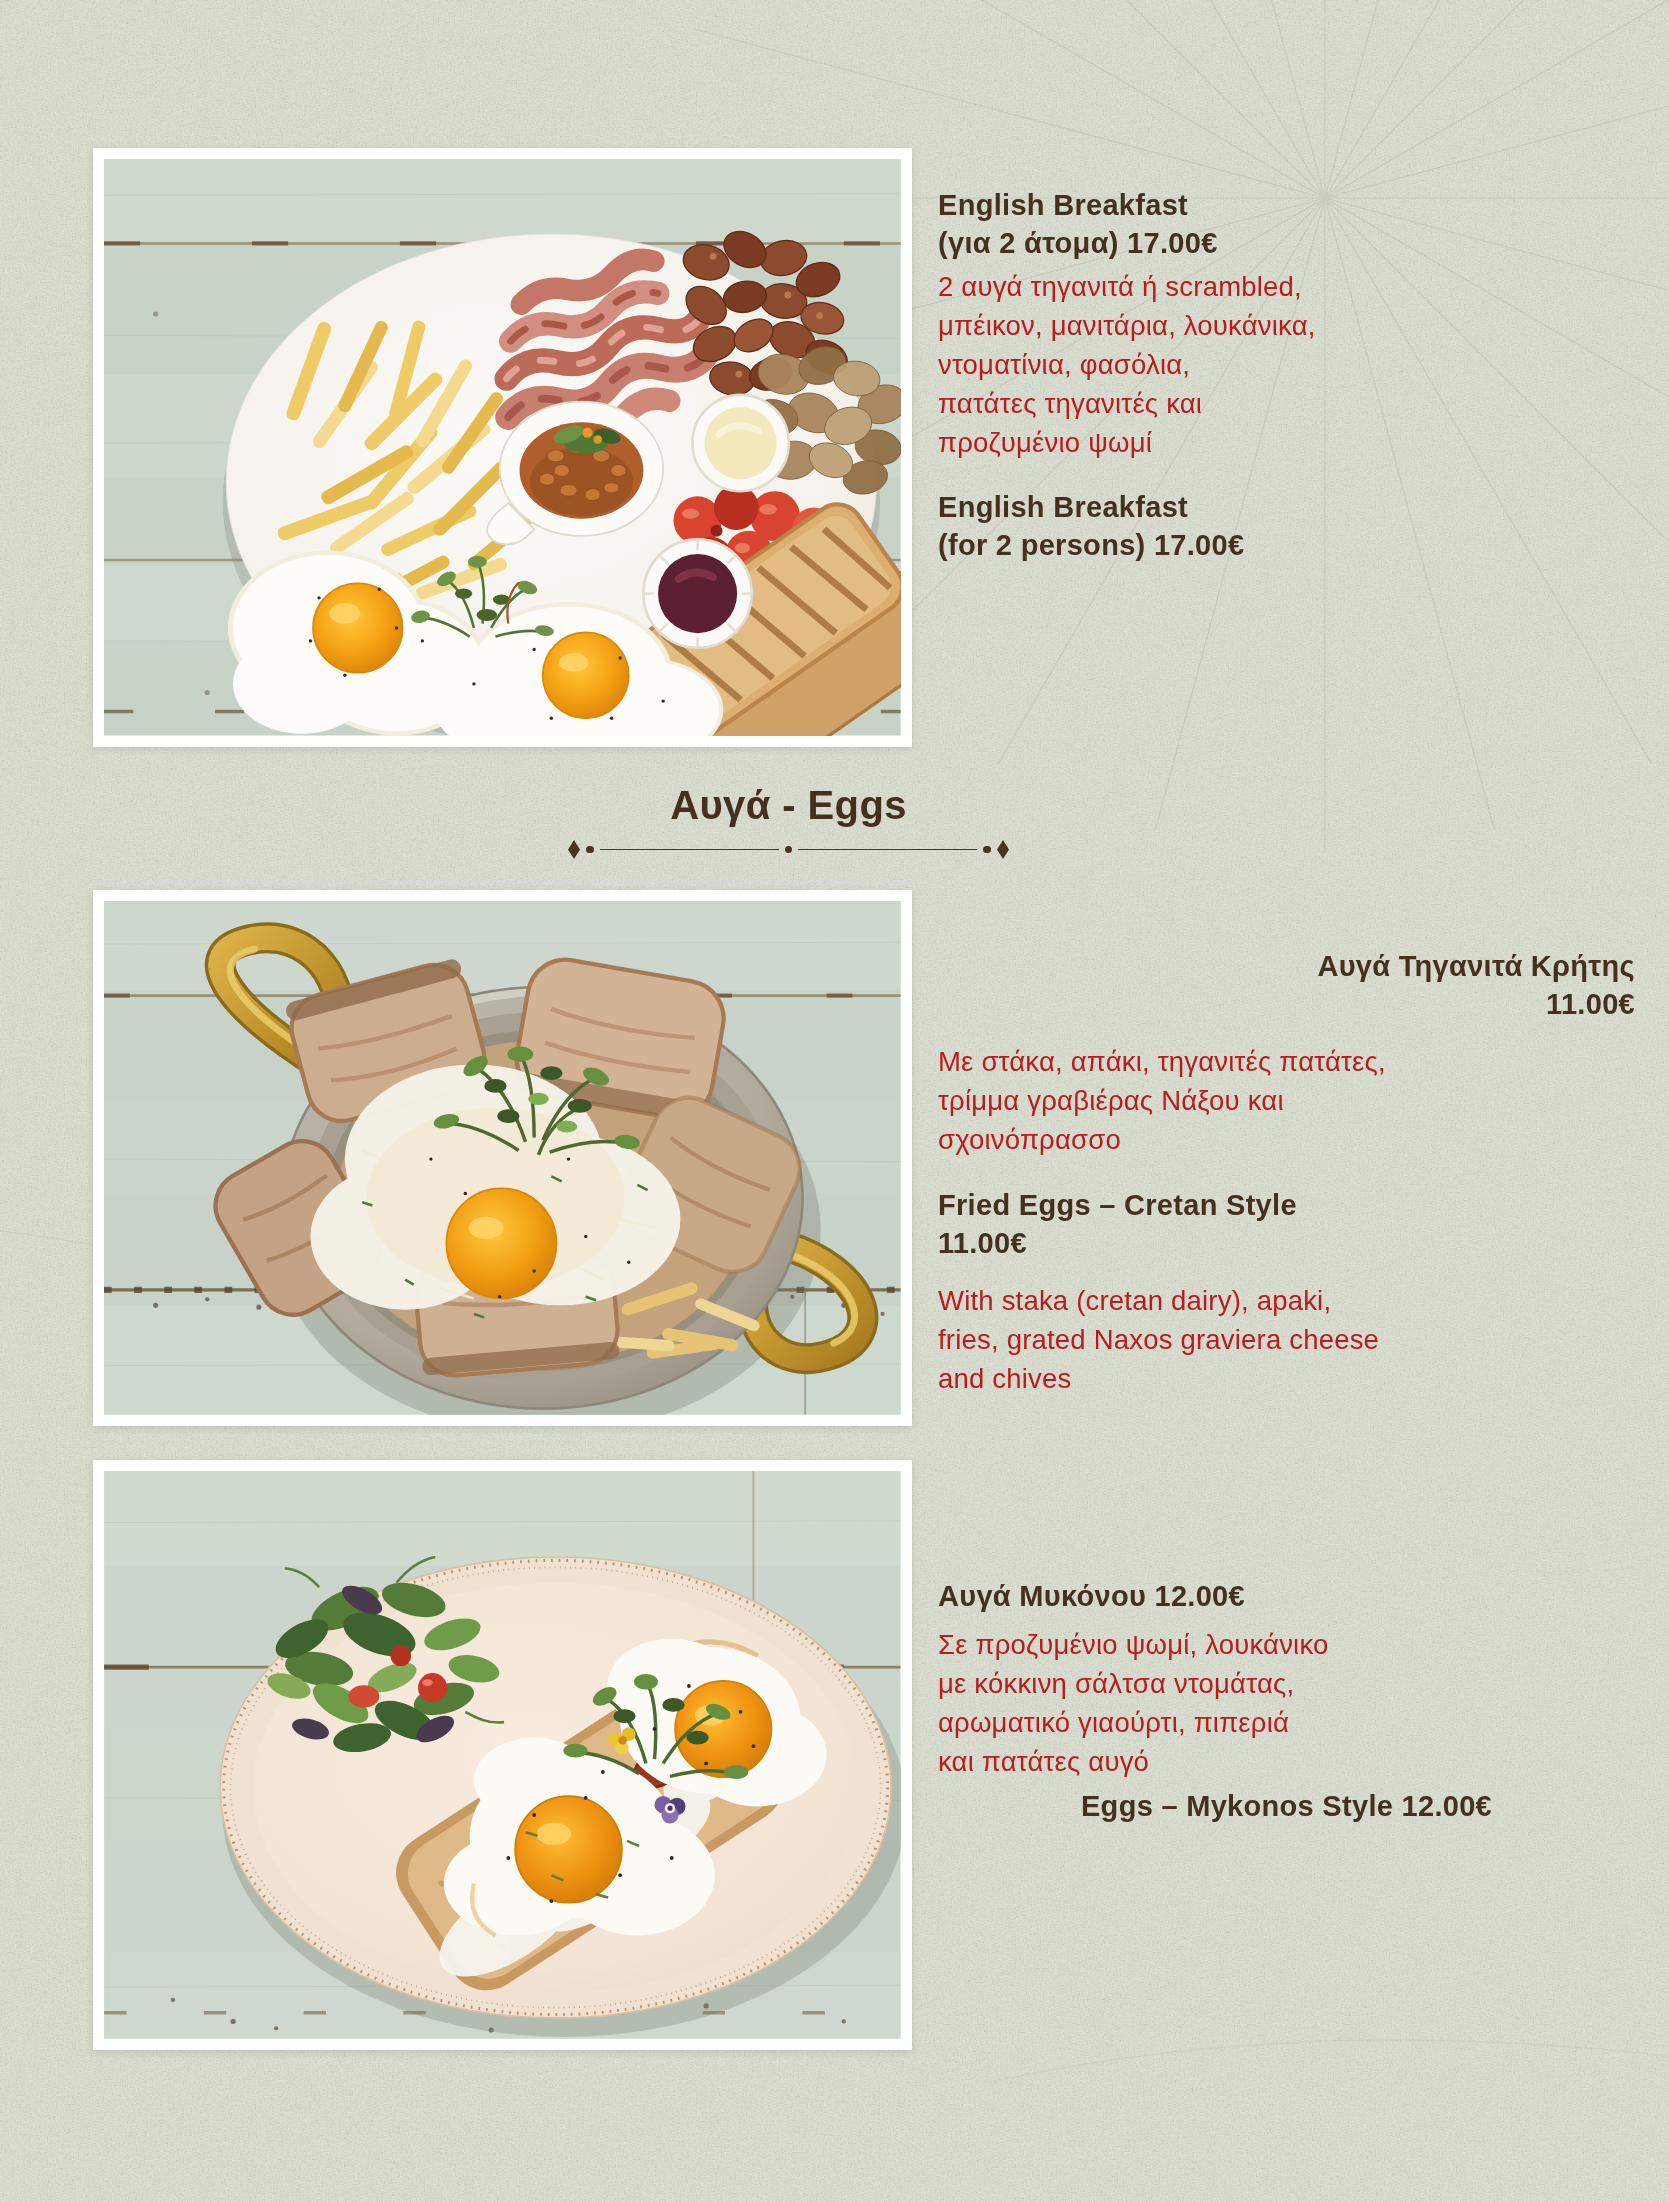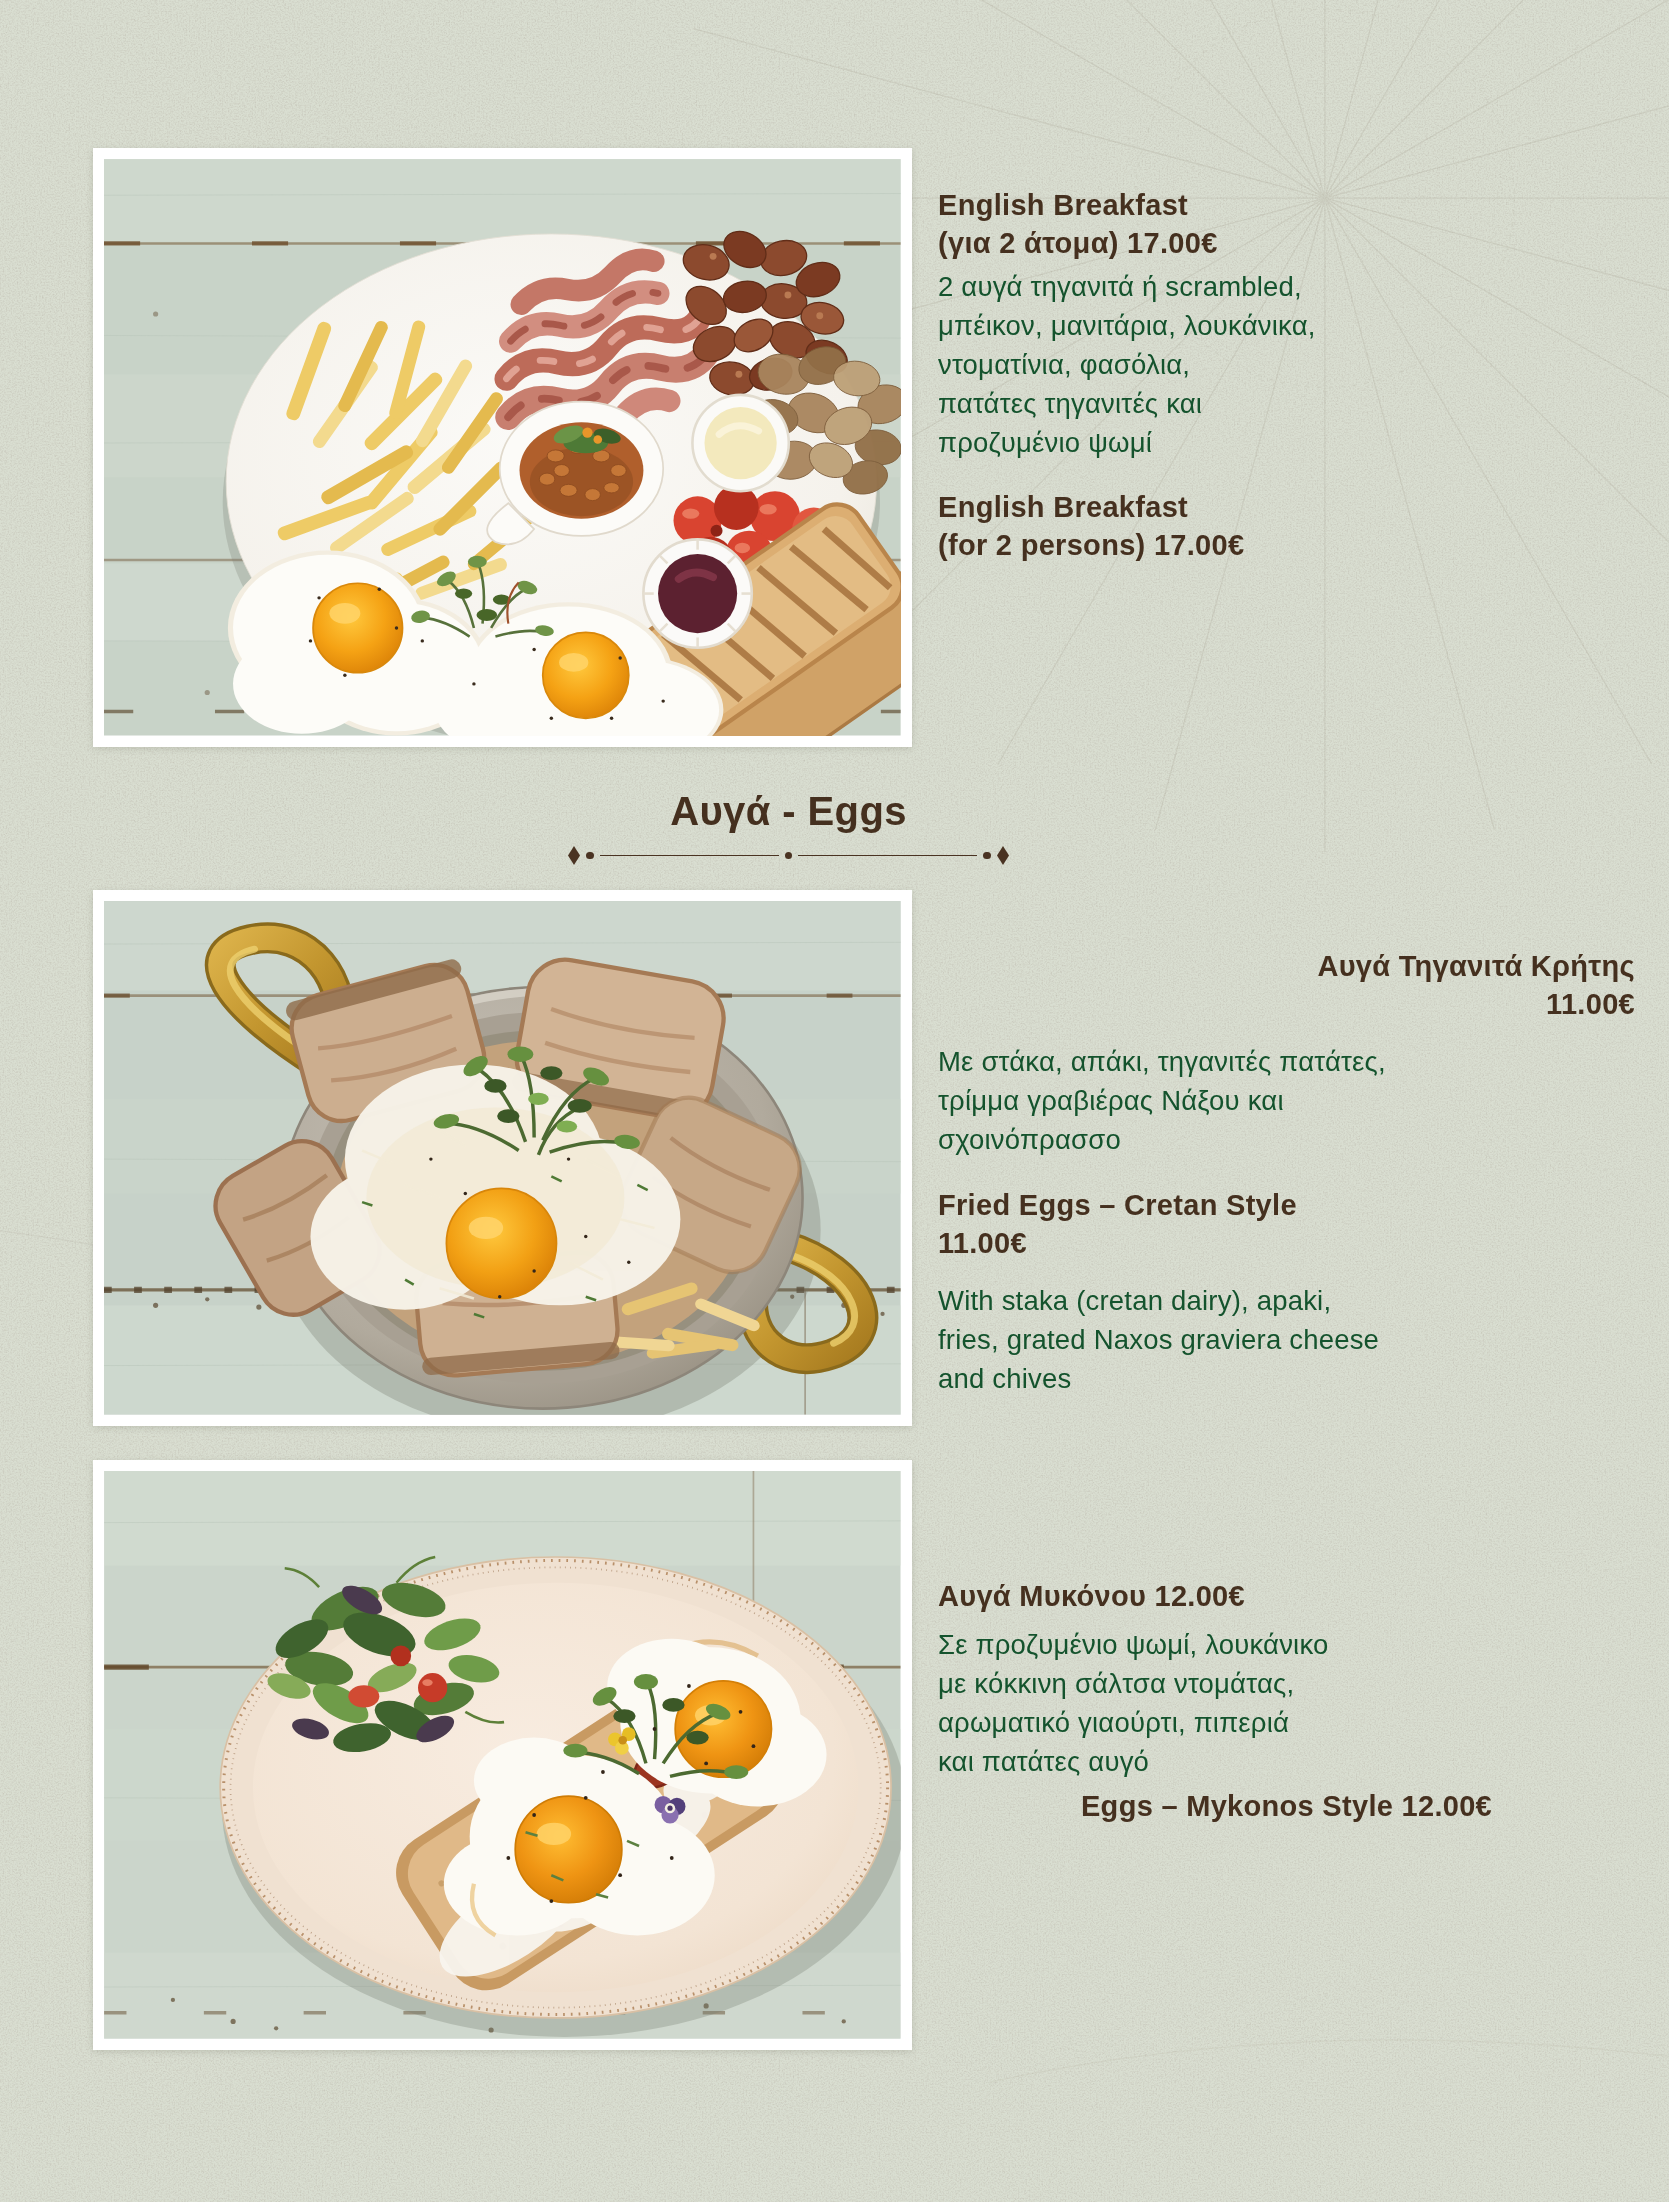--- a/index.html
+++ b/index.html
@@ -16,26 +16,26 @@
   }
   .photo svg{display:block;width:100%;height:100%;}
   .photo1{top:148px;height:599px;}
   .photo2{top:890px;height:536px;}
   .photo3{top:1460px;height:590px;}
   .tblock{
     position:absolute;left:934px;width:697px;
     color:#45301f;white-space:pre-line;margin:4px;
   }
   .title{font-weight:bold;font-size:29px;line-height:38px;letter-spacing:0.3px;}
-  .desc{font-size:27.5px;line-height:39px;color:#14532d;letter-spacing:0.2px;}
+  .desc{font-size:27.5px;line-height:39px;color:#b91c1c;letter-spacing:0.2px;}
   .t1a{top:182px;} .d1a{top:263px;} .t1b{top:484px;} .d1b{top:564px;}
   .t2a{top:943px;text-align:right;} .d2a{top:1038px;} .t2b{top:1182px;} .d2b{top:1277px;}
   .t3a{top:1573px;} .d3a{top:1621px;} .t3b{top:1783px;text-align:center;} .d3b{top:1838px;}
   .section-head{position:absolute;left:568px;top:783px;width:441px;text-align:center;color:#45301f;}
-  .section-head h2{margin:6px;font-size:40px;line-height:45px;font-weight:bold;letter-spacing:0.4px;}
+  .section-head h2{margin:0;font-size:40px;line-height:45px;font-weight:bold;letter-spacing:0.4px;}
   .divider{margin-top:12px;display:flex;align-items:center;gap:6px;}
   .div-line{flex:1;height:1.7px;background:#4a3322;}
   .div-dot{width:7.7px;height:7.7px;border-radius:50%;background:#4a3322;}
   .div-dia{width:12px;height:19px;background:#4a3322;clip-path:polygon(50% 0,100% 50%,50% 100%,0 50%);}
 </style>
 </head>
 <body>
 
 <div class="page">
 

